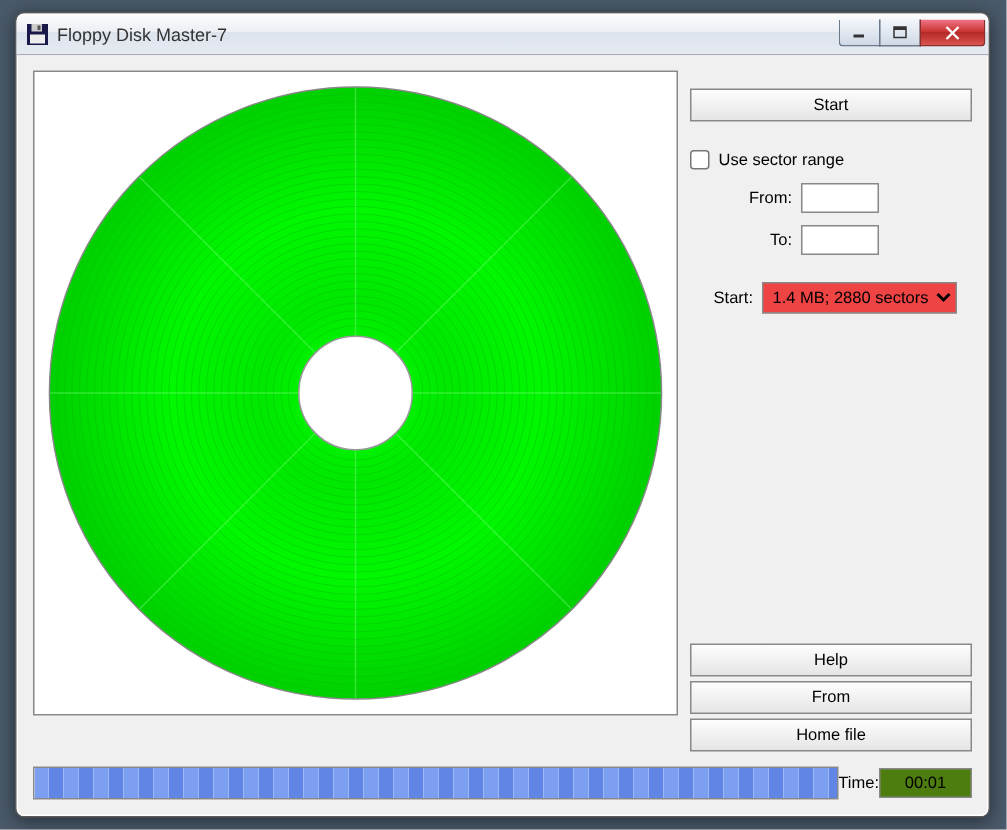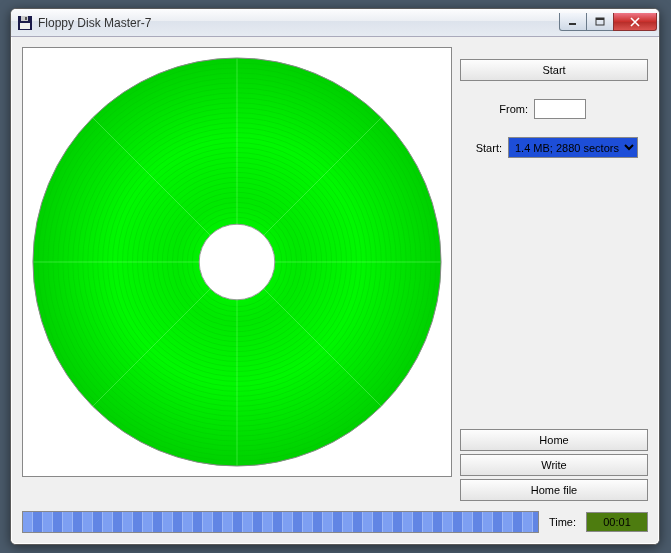--- a/index.html
+++ b/index.html
@@ -81,26 +81,26 @@
   .chk-row { display:flex; align-items:center; margin:5px 0; gap:6px;}
   .chk-row input { width:13px; height:13px; margin:0;}
   .fld-row { display:flex; align-items:center; margin:4px 0; gap:6px;}
   .fld-row label { width:48px; text-align:right;}
   .fld-row .txt {
     height:20px; border:1px solid #888; background:#fff;
     font:inherit; padding:1px 3px;
   }
   .fld-row .txt.short { width:52px;}
   .sel {
-    height:21px; border:1px solid #888; background:#1d4ed8;
+    height:21px; border:1px solid #888; background:#ef4444;
     font:inherit; width:130px; padding:0 2px;
   }
   .spacer { flex:1;}
   .bottom-row {
-    display:flex; align-items:center; gap:10px;
+    display:flex; align-items:center; 
     margin-top:10px;
   }
   .progress {
     flex:1; height:22px; border:1px solid #888; background:#fff;
     position:relative; overflow:hidden;
   }
   .progress-fill {
     position:absolute; left:0; top:0; bottom:0;
     background: repeating-linear-gradient(to right,
       #7d9ff2 0px, #7d9ff2 9px, #9db8f6 9px, #9db8f6 10px,
@@ -200,34 +200,42 @@
           </g>
           <circle cx="215" cy="215" r="38" fill="#fff"></circle>
           <circle cx="215" cy="215" r="38" fill="none" stroke="#999" stroke-width="1"></circle>
           <circle cx="215" cy="215" r="205" fill="none" stroke="#888" stroke-width="1"></circle>
         </svg>
       </div>
 
       <div class="side-panel">
         <button class="btn">Start</button>
         <div style="height:14px"></div>
+        <div class="chk-row">
+          <input type="checkbox" style="">
+          <span>Use sector range</span>
+        </div>
         <div class="fld-row" style="margin-left:20px;">
           <label>From:</label>
+          <input class="txt short" value="" style="">
+        </div>
+        <div class="fld-row" style="margin-left:20px;">
+          <label>To:</label>
           <input class="txt short" value="" style="">
         </div>
         <div style="height:10px"></div>
         <div class="fld-row">
           <label style="width:42px">Start:</label>
           <select class="sel">
             <option>1.4 MB; 2880 sectors</option>
           </select>
         </div>
         <div class="spacer"></div>
-        <button class="btn">Home</button>
-        <button class="btn" style="margin-top:3px">Write</button>
+        <button class="btn">Help</button>
+        <button class="btn" style="margin-top:3px">From</button>
         <button class="btn" style="margin-top:3px">Home file</button>
       </div>
     </div>
 
     <div class="bottom-row">
       <div class="progress">
         <div class="progress-fill" id="pfill" style="width: 100%;"></div>
       </div>
       <span>Time:</span>
       <div class="time-box">00:01</div>

